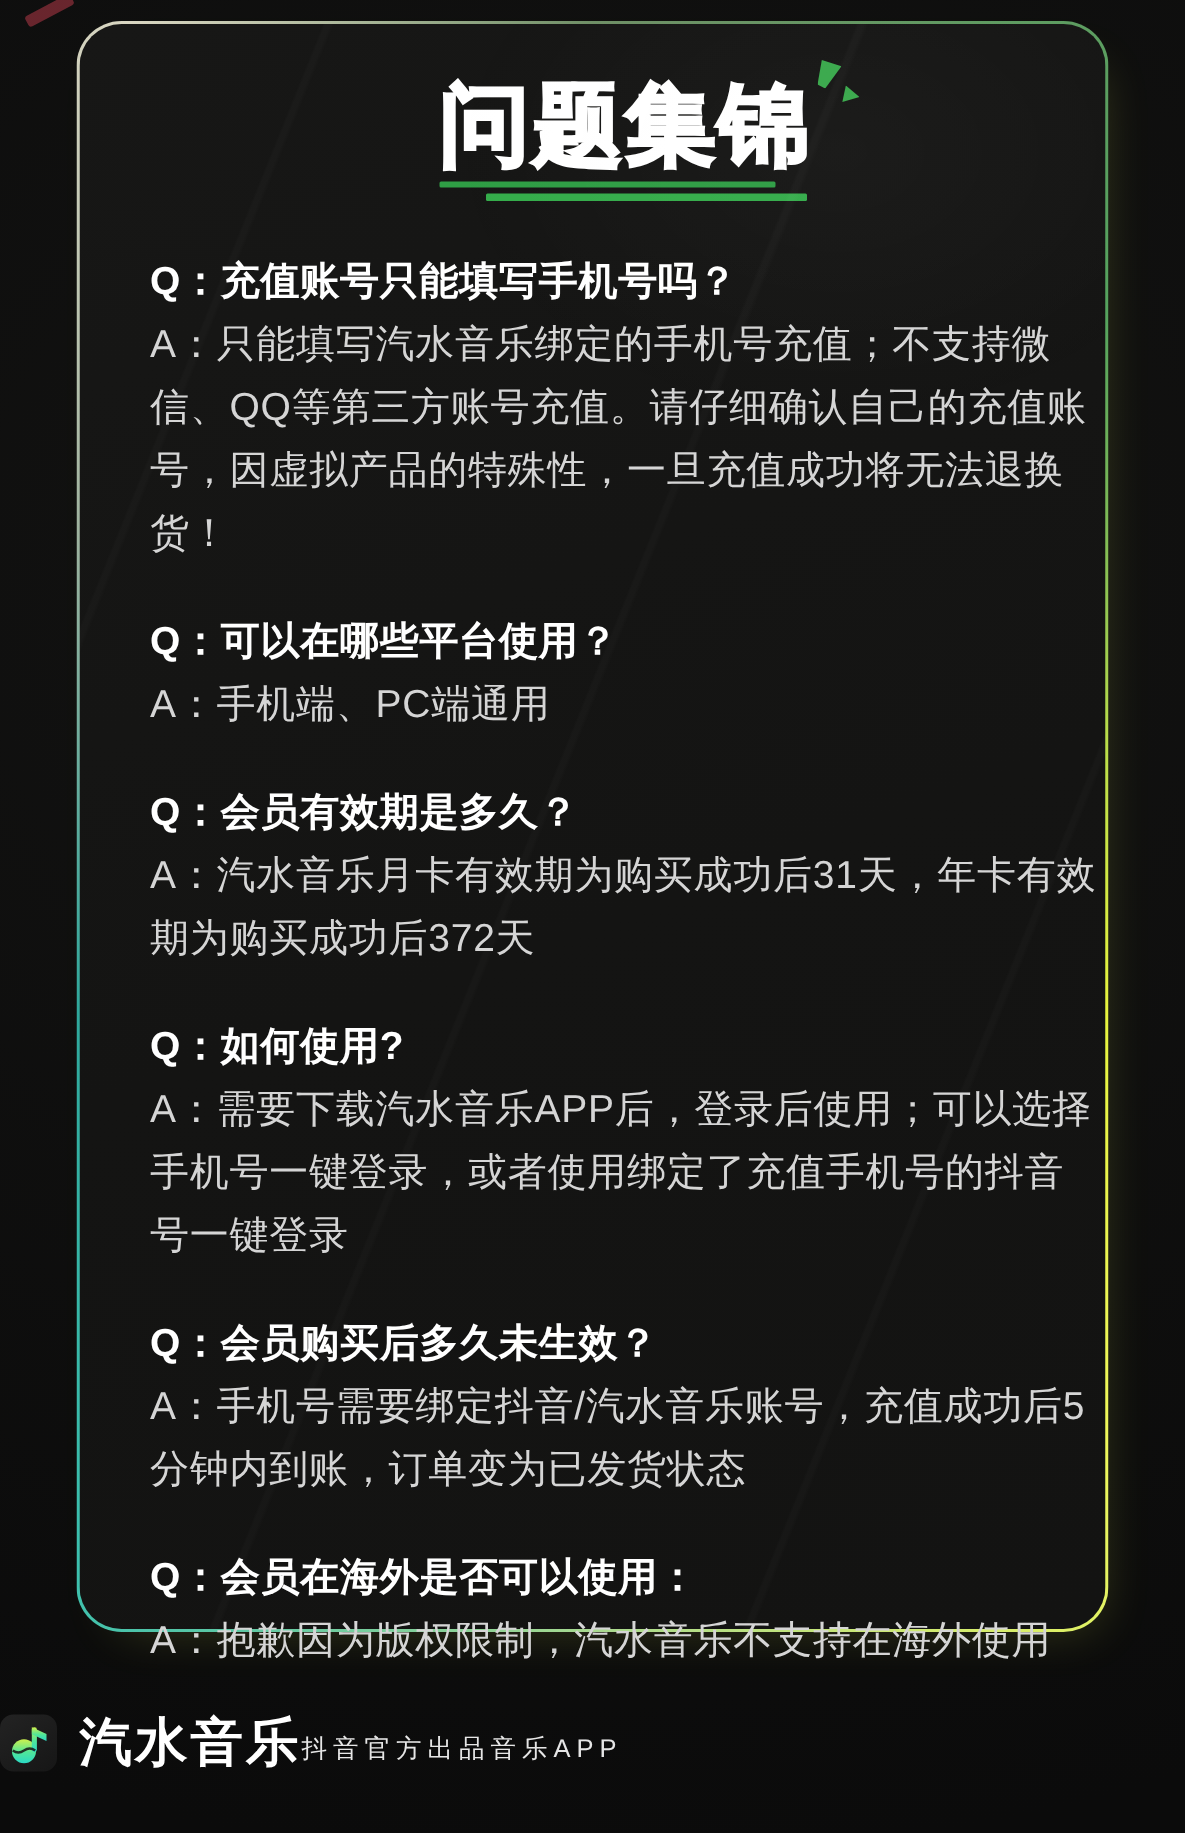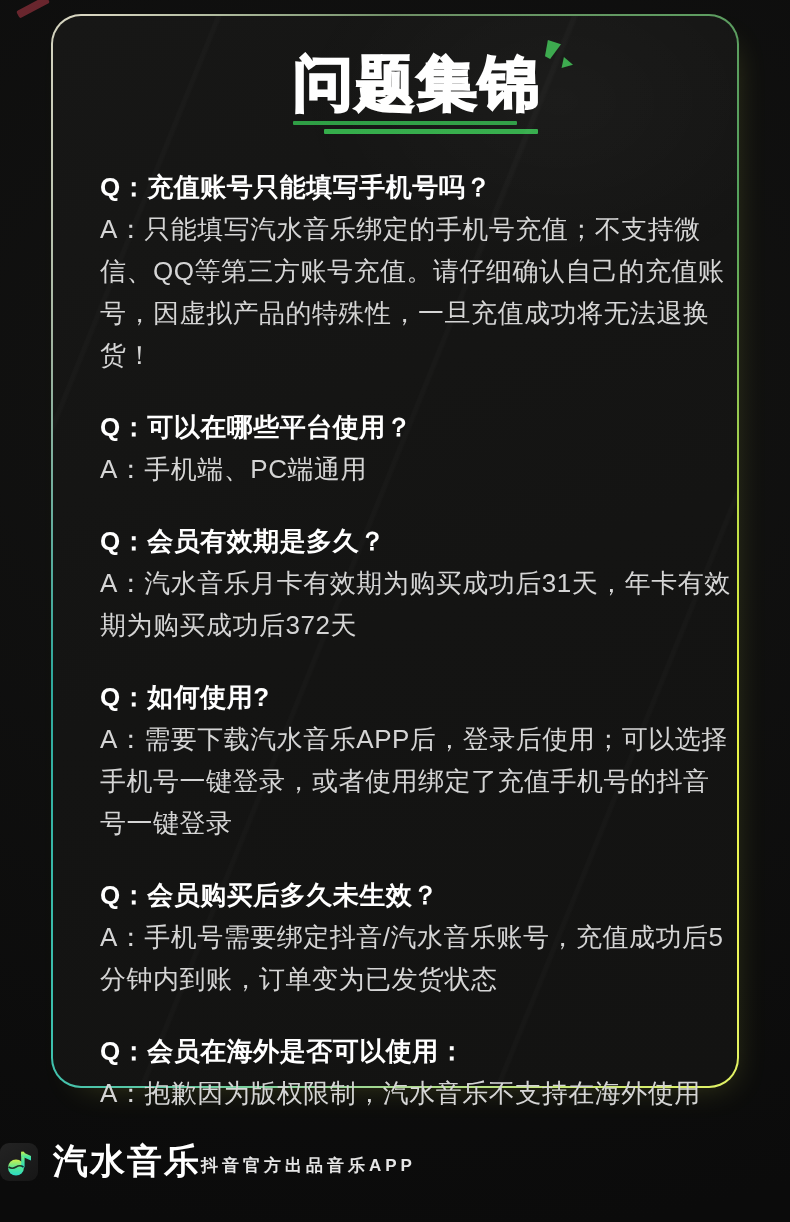--- a/index.html
+++ b/index.html
@@ -132,21 +132,21 @@
   .brand-name {
     color: #ffffff;
     font-size: 35px;
     font-weight: 700;
     letter-spacing: 2px;
   }
   .tagline {
     margin-top: 7px;
     color: #e6e6e6;
     font-size: 17px;
-    font-weight: 700;
+    font-weight: 400;
     letter-spacing: 4px;
   }
 </style>
 </head>
 <body>
 
 <div class="page">
 
   <div class="red-mark"></div>
 

